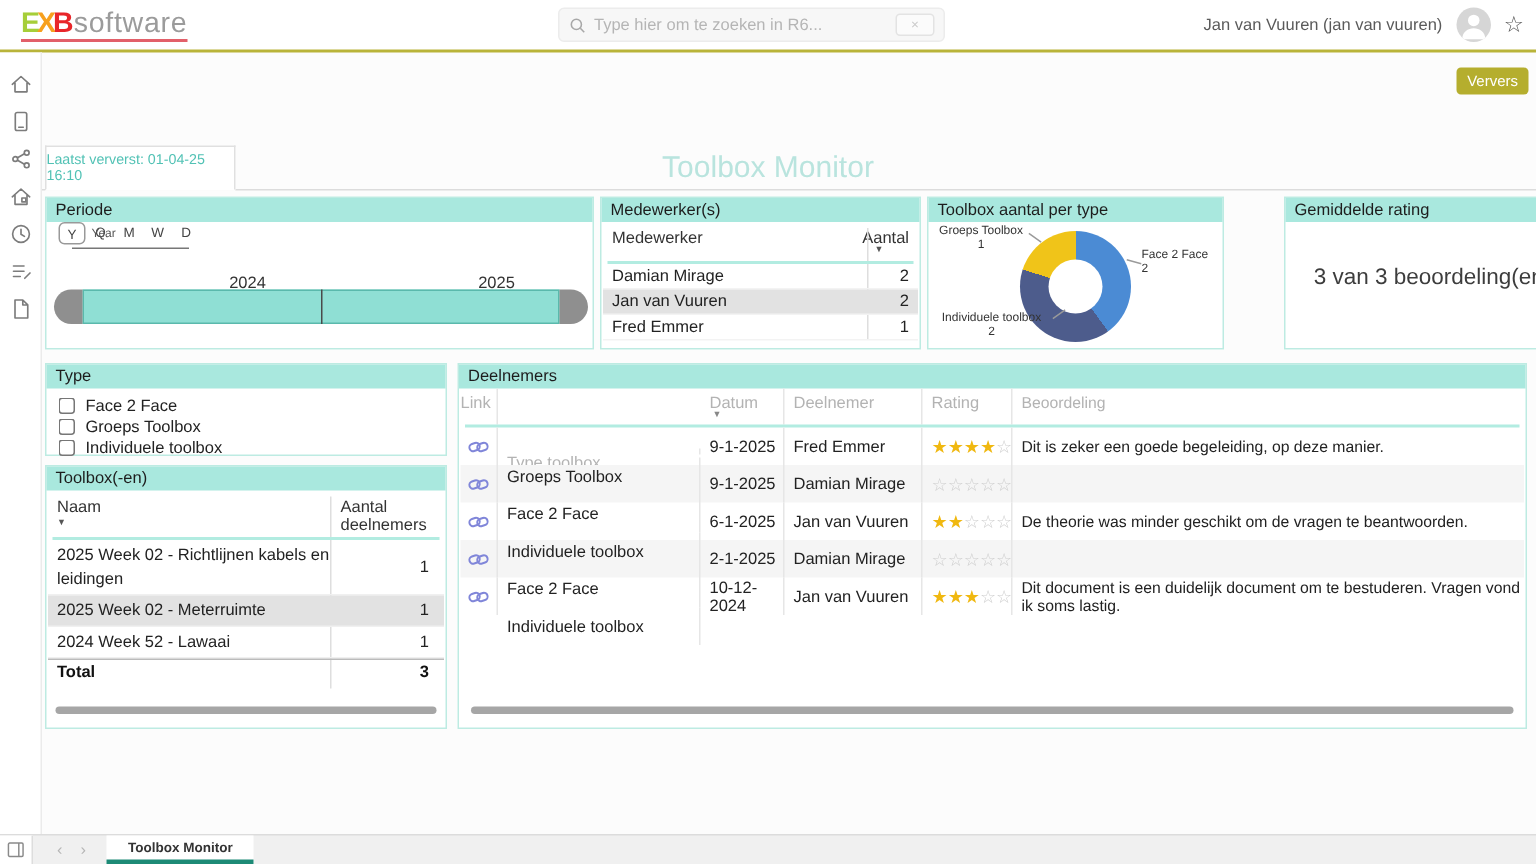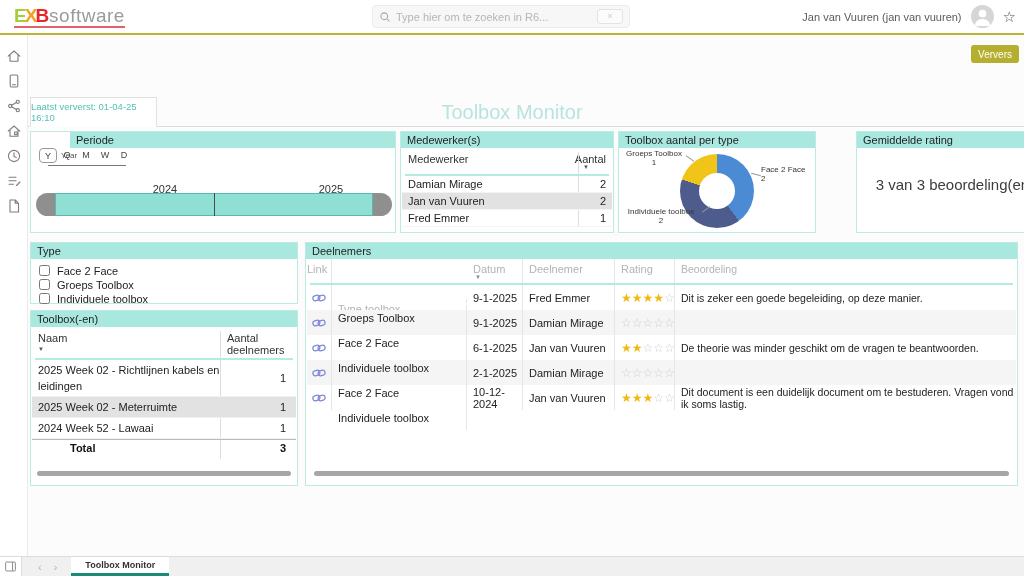--- a/index.html
+++ b/index.html
@@ -36,21 +36,21 @@
   
   .main-divider { position:absolute; left:28px; right:0; top:126px; border-top:1px solid #dcdcdc; }
   .last-refresh { position:absolute; left:30px; top:97px; width:127px; height:30px; border:1px solid #e0e0e0;
                   background:#fff; display:flex; align-items:center; justify-content:center; font-size:9.5px;
                   color:#52c2b5; z-index:2; border-bottom-color:#fff;}
   .page-title { position:absolute; left:0; right:0; top:101px; text-align:center; font-size:20px; color:#b9e4de; }
   
   .panel { position:absolute; background:#fff; border:1px solid #bdebe2; }
   .panel-h { height:16px; background:#a9e8de; font-size:11px; color:#1d1d1d; padding:0 6px; line-height:16px; }
   
-  #p-periode { left:30px; top:131px; width:366px; height:102px;padding-left:39px; }
+  #p-periode { left:30px; top:131px; width:366px; height:102px; }
   .scale-wrap { position:absolute; left:8px; top:18px; width:120px; height:26px; }
   .scale-line { position:absolute; left:9px; top:15px; width:78px; border-top:1px solid #777; }
   .scale-opt { position:absolute; top:0; width:18px; text-align:center; cursor:pointer;}
   .scale-opt .so-l { font-size:9px; color:#444; display:block; line-height:10px;}
   .scale-opt .so-d { width:3px; height:3px; background:#555; border-radius:50%; margin:3px auto 0 auto; }
   .scale-opt.sel { border:1px solid #999; border-radius:4px; top:-2px; padding:2px 0 1px 0; background:#fff;}
   .scale-year { position:absolute; left:30px; top:19px; font-size:8px; color:#555; }
   .tl-label { position:absolute; top:51px; font-size:11px; color:#333; width:60px; text-align:center; }
   .tl-bar { position:absolute; left:5px; top:61px; width:356px; height:23px; }
   .tl-handle { position:absolute; top:0; width:19px; height:23px; background:#8f8f8f; cursor:ew-resize; }
@@ -96,21 +96,21 @@
   .tb-head-name { position:absolute; left:7px; top:21px; font-size:11px; color:#333; }
   .tb-sort { position:absolute; left:7px; top:35px; font-size:6px; color:#555; }
   .tb-head-count { position:absolute; left:196px; top:21px; width:66px; font-size:11px; color:#333; line-height:12px; }
   .tb-col-line { position:absolute; left:189px; top:20px; height:128px; border-left:1px solid #dedede; }
   .tb-underline { position:absolute; left:4px; right:4px; top:47px; border-top:2px solid #b2ece1; }
   .tb-rows { position:absolute; left:1px; right:1px; top:49px; }
   .tb-row { display:flex; align-items:center; font-size:11px; color:#222; border-bottom:1px solid #f0f0f0; cursor:pointer; }
   .tb-row.sel { background:#e2e2e2; }
   .tb-name { flex:1; padding:2px 4px 2px 6px; line-height:16px; }
   .tb-count { width:48px; text-align:right; padding-right:10px; align-self:center;}
-  .tb-total { display:flex; font-size:11px; font-weight:bold; color:#111; border-top:1px solid #bbb; height:17px; align-items:center;padding-left:32px;}
+  .tb-total { display:flex; font-size:11px; font-weight:bold; color:#111; border-top:1px solid #bbb; height:17px; align-items:center;}
   .tb-scroll { position:absolute; left:6px; width:254px; top:160px; height:5px; background:#a6a6a6; border-radius:3px; cursor:pointer;}
   
   #p-deelnemers { left:305px; top:242px; width:713px; height:244px; }
   .dn-head { position:absolute; left:1px; right:1px; top:16px; height:24px; display:flex; font-size:11px; color:#b3b3b3; }
   .dn-head .c { padding:4px 0 0 6px; border-right:1px solid #e6e6e6; position:relative;}
   .dn-underline { position:absolute; left:4px; right:4px; top:40px; border-top:2px solid #b2ece1; }
   .dn-rows { position:absolute; left:1px; right:1px; top:42px; }
   .dn-row { display:flex; height:25px; align-items:center; font-size:11px; color:#222; cursor:pointer;}
   .dn-row:nth-child(even) { background:#f5f5f5; }
   .dn-row .c { height:25px; display:flex; align-items:center; padding-left:6px; border-right:1px solid #e6e6e6; overflow:hidden;}

